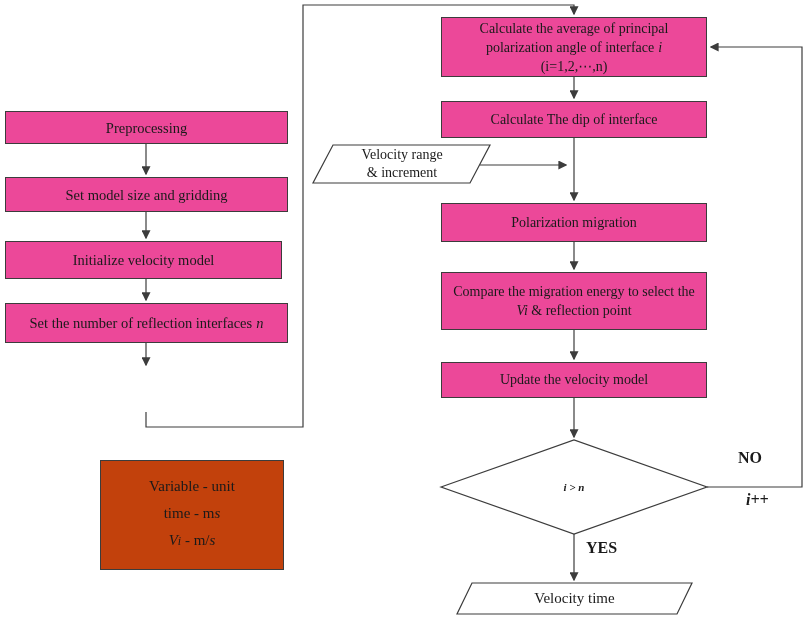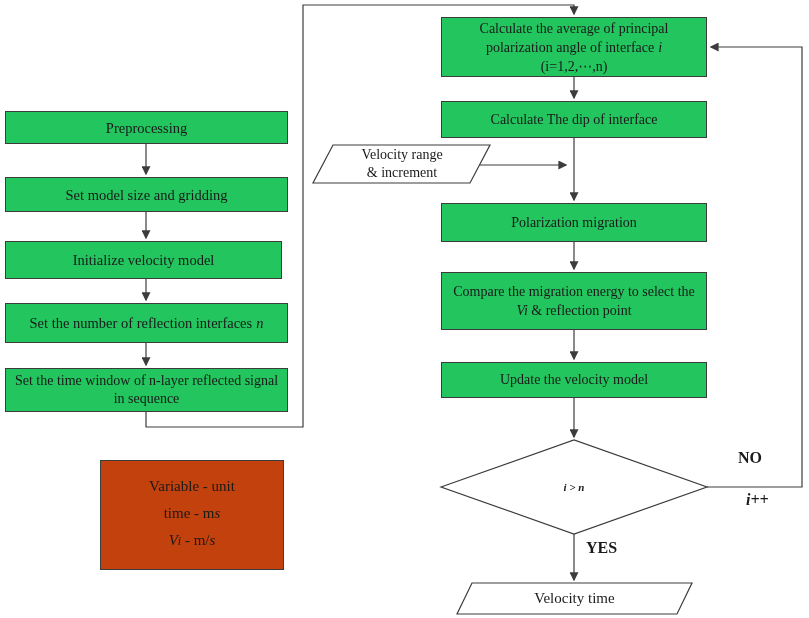--- a/index.html
+++ b/index.html
@@ -8,21 +8,21 @@
     width:809px;height:618px;
     background:#fff;
     font-family:"Liberation Serif","DejaVu Serif",serif;
     color:#1a1a1a;
     overflow:hidden;
   }
   #wires{position:absolute;left:0;top:0;width:809px;height:618px;}
   .node{
     position:absolute;
     border:1.2px solid #3c3c3c;
-    background:#22c55e;
+    background:#ec4899;
     display:flex;flex-direction:column;
     align-items:center;justify-content:center;
     text-align:center;
     font-size:14.5px;line-height:18px;
     box-sizing:border-box;
     padding:2px 6px;
   }
   .shape-label{
     position:absolute;
     display:flex;flex-direction:column;
@@ -100,23 +100,20 @@
   <div class="node" style="left:5px;top:241px;width:277px;height:38px;justify-content:center;">
     <span>Initialize velocity model</span>
   </div>
 
   <div class="node" style="left:5px;top:303px;width:283px;height:40px;">
     <span>
       <span>Set the number of reflection interfaces</span><span class="italic gap-left">n</span>
     </span>
   </div>
 
-  <div class="node" style="left:5px;top:368px;width:283px;height:44px;font-size:14px;">
-    <span>Set the time window of n-layer reflected signal in sequence</span>
-  </div>
 
   <div class="legend-box" style="left:100px;top:460px;width:184px;height:110px;">
     <span>Variable - unit</span>
     <span>
       <span>time - m</span><span class="italic">s</span>
     </span>
     <span>
       <span class="italic">V</span><span class="italic small-i">i</span>
       <span>- m/</span><span class="italic">s</span>
     </span>

